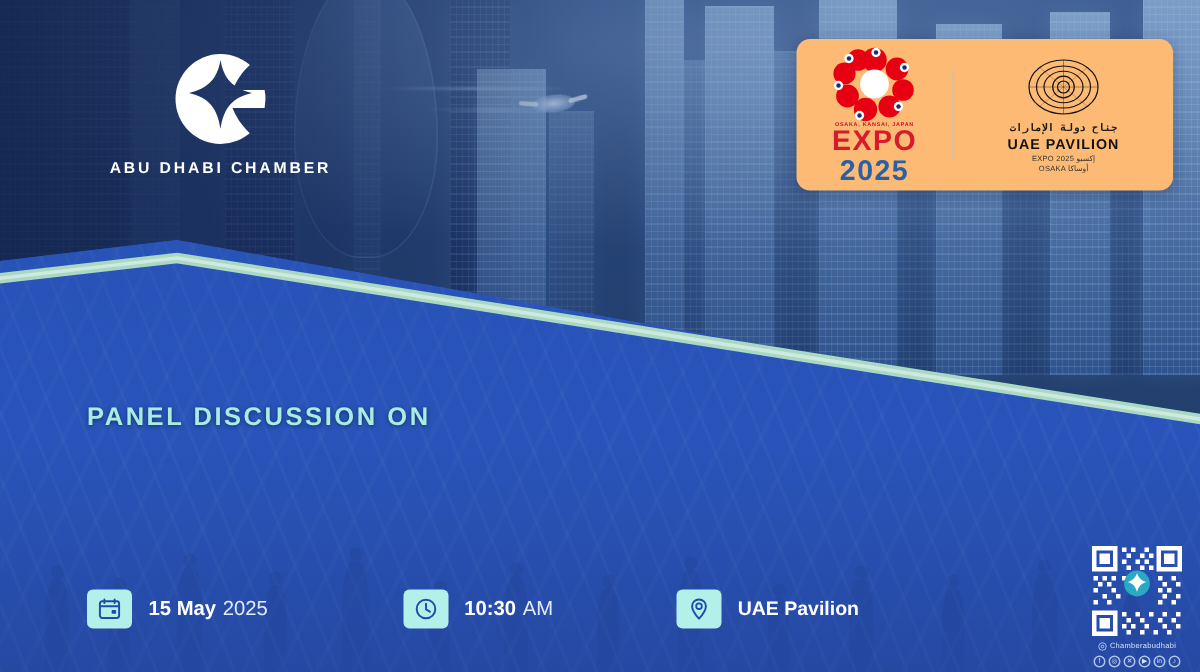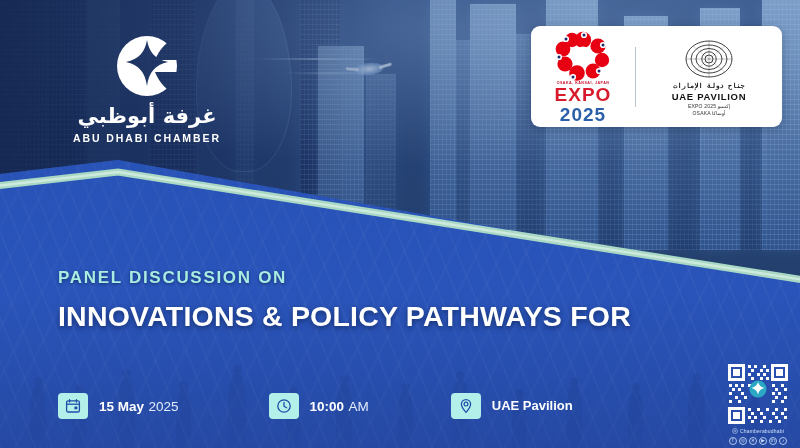--- a/index.html
+++ b/index.html
@@ -111,21 +111,21 @@
     display:block;color:#fff;font-size:21px;line-height:1;letter-spacing:.2px;
     font-family:"DejaVu Sans","Liberation Sans",sans-serif;direction:rtl;font-weight:700;
   }
   .adc-en{
     display:block;color:#fff;font-size:10.5px;font-weight:700;letter-spacing:1.9px;margin-top:5px;
   }
 
   
   .expo-card{
     position:absolute;left:531px;top:26px;width:251px;height:101px;
-    background:#ffffff;border-radius:9px;display:flex;align-items:center;
+    background:#fdba74;border-radius:9px;display:flex;align-items:center;
     box-shadow:0 2px 10px rgba(8,20,45,.28);
   }
   .expo-left{width:104px;display:flex;flex-direction:column;align-items:center;justify-content:center;padding-top:2px;}
   .expo-divider{width:1px;height:60px;background:#b9c3d2;}
   .expo-right{flex:1;display:flex;flex-direction:column;align-items:center;justify-content:center;}
   .expo-osaka{font-size:3.6px;letter-spacing:.5px;color:#c8102e;font-weight:700;margin-bottom:1px;}
   .expo-word{font-size:19px;font-weight:700;color:#d81b2c;letter-spacing:1px;line-height:.98;}
   .expo-year{font-size:19px;font-weight:700;color:#2b5fa8;letter-spacing:1px;line-height:1.02;}
   .uae-ar{font-size:7px;color:#1a1a1a;font-weight:700;direction:rtl;font-family:Liberation Mono, monospace;}
   .uae-en{font-size:9.5px;color:#111;font-weight:700;letter-spacing:.7px;margin-top:1px;}
@@ -245,21 +245,20 @@
           <rect x="0" y="0" width="64" height="64" fill="#fff"></rect>
 
           <path d="M32 6 C34 18 40 25 53 28 C40 31 34 38 32 52 C30 38 24 31 11 28 C24 25 30 18 32 6 Z" fill="#000"></path>
 
           <path d="M64 2 L64 26 L40 26 C44 16 52 6 64 2 Z" fill="#000"></path>
           <path d="M64 62 L64 38 L40 38 C44 48 52 58 64 62 Z" fill="#000"></path>
         </mask>
       </defs>
       <circle cx="32" cy="32" r="30" fill="#ffffff" mask="url(#adcmask)"></circle>
     </svg>
-    <span class="adc-ar">غرفة أبوظبي</span>
     <span class="adc-en">ABU DHABI CHAMBER</span>
   </div>
 
   <div class="expo-card">
 
     <div class="expo-left">
       <svg width="56" height="50" viewBox="0 0 56 50">
         <g fill="#e60012">
           <circle cx="28" cy="9" r="8.2"></circle>
           <circle cx="43" cy="15" r="7.6"></circle>
@@ -309,21 +308,20 @@
       </svg>
       <div class="uae-ar">جناح دولة الإمارات</div>
       <div class="uae-en">UAE PAVILION</div>
       <div class="uae-sub1">EXPO 2025 إكسبو</div>
       <div class="uae-sub2">OSAKA أوساكا</div>
     </div>
   </div>
 
   <div class="headline">
     <div class="kicker">PANEL DISCUSSION ON</div>
-    <div class="title1">INNOVATIONS &amp; POLICY PATHWAYS FOR</div>
   </div>
 
   <div class="infobar">
 
     <div class="info-item">
       <span class="info-ico">
         <svg width="16" height="16" viewBox="0 0 16 16">
           <rect x="1.6" y="2.8" width="12.8" height="11.2" rx="1.6" fill="none" stroke="#1c4ea8" stroke-width="1.3"></rect>
           <path d="M1.6 6.2 H14.4" stroke="#1c4ea8" stroke-width="1.3"></path>
           <path d="M4.6 1.6 V4.0 M11.4 1.6 V4.0" stroke="#1c4ea8" stroke-width="1.3" stroke-linecap="round"></path>
@@ -339,21 +337,21 @@
     <span class="gap1"></span>
 
     <div class="info-item">
       <span class="info-ico">
         <svg width="16" height="16" viewBox="0 0 16 16">
           <circle cx="8" cy="8" r="6.2" fill="none" stroke="#1c4ea8" stroke-width="1.3"></circle>
           <path d="M8 4.4 V8.2 L10.6 9.8" fill="none" stroke="#1c4ea8" stroke-width="1.3" stroke-linecap="round" stroke-linejoin="round"></path>
         </svg>
       </span>
       <span class="info-txt">
-        <span class="info-strong">10:00</span>
+        <span class="info-strong">10:30</span>
         <span class="info-light">AM</span>
       </span>
     </div>
 
     <span class="gap2"></span>
 
     <div class="info-item">
       <span class="info-ico">
         <svg width="16" height="16" viewBox="0 0 16 16">
           <path d="M8 1.6 C5.4 1.6 3.4 3.6 3.4 6.1 C3.4 9.4 8 14.4 8 14.4 C8 14.4 12.6 9.4 12.6 6.1 C12.6 3.6 10.6 1.6 8 1.6 Z" fill="none" stroke="#1c4ea8" stroke-width="1.3" stroke-linejoin="round"></path>

